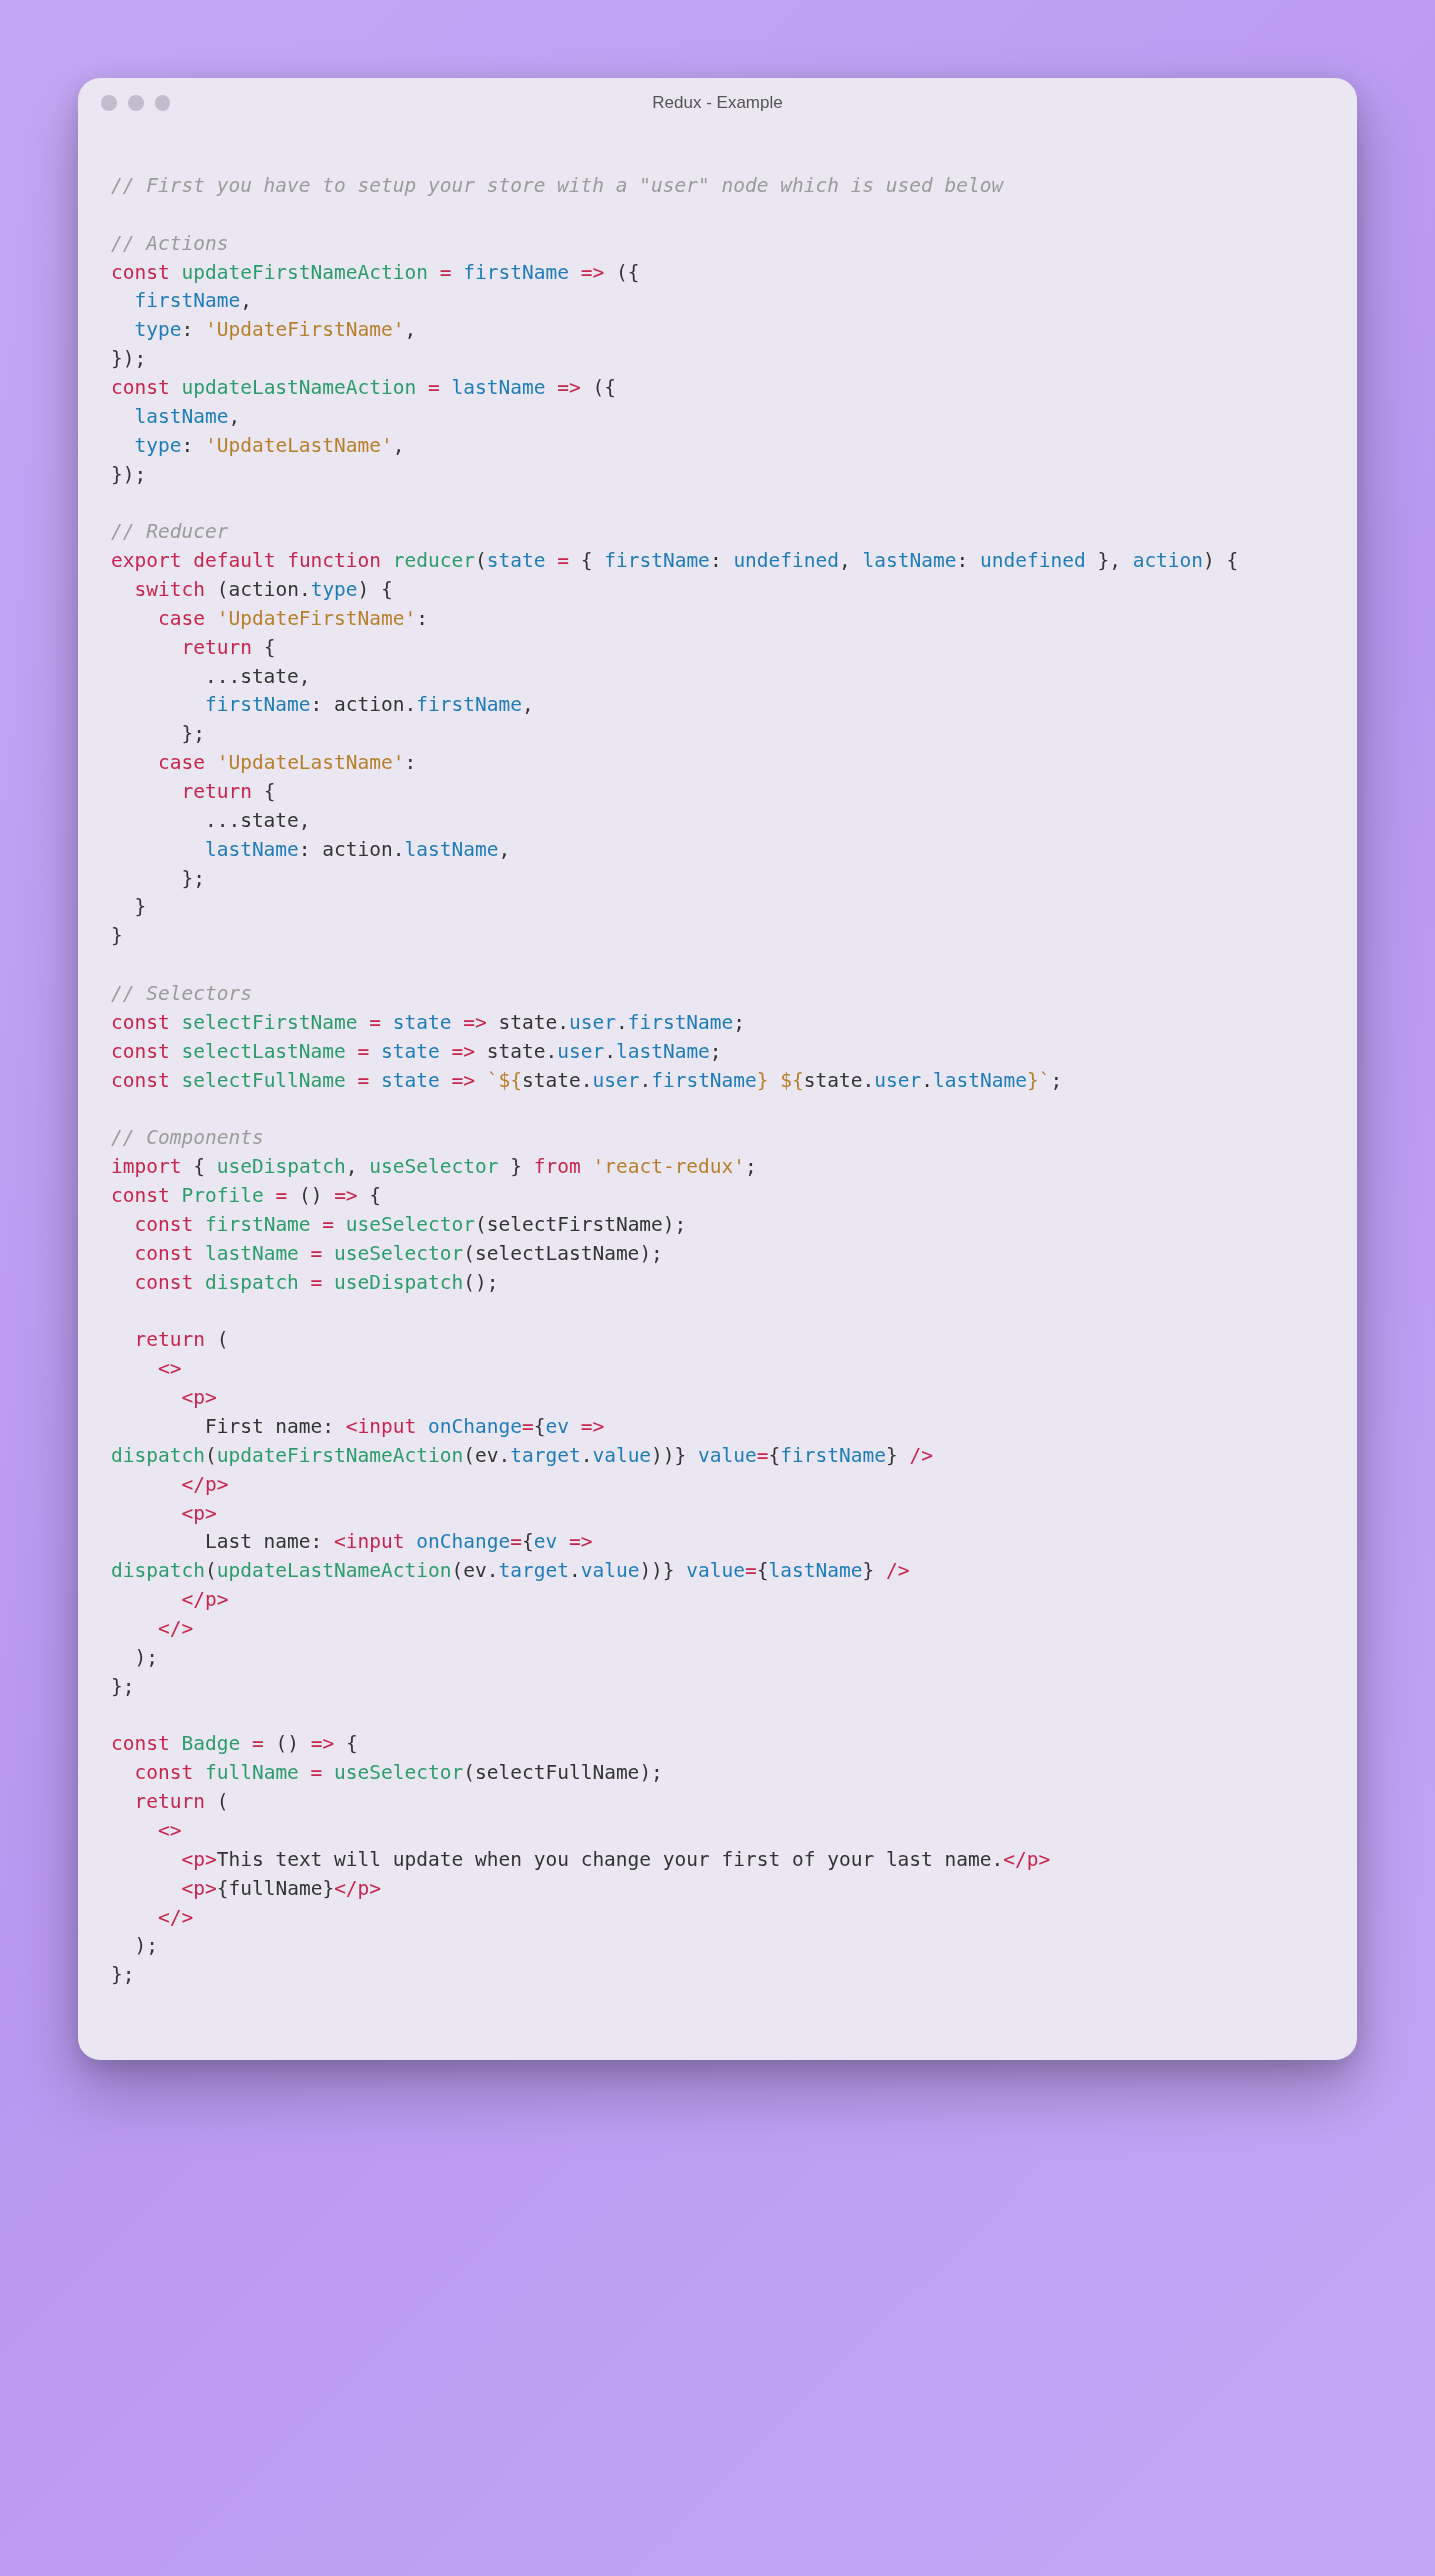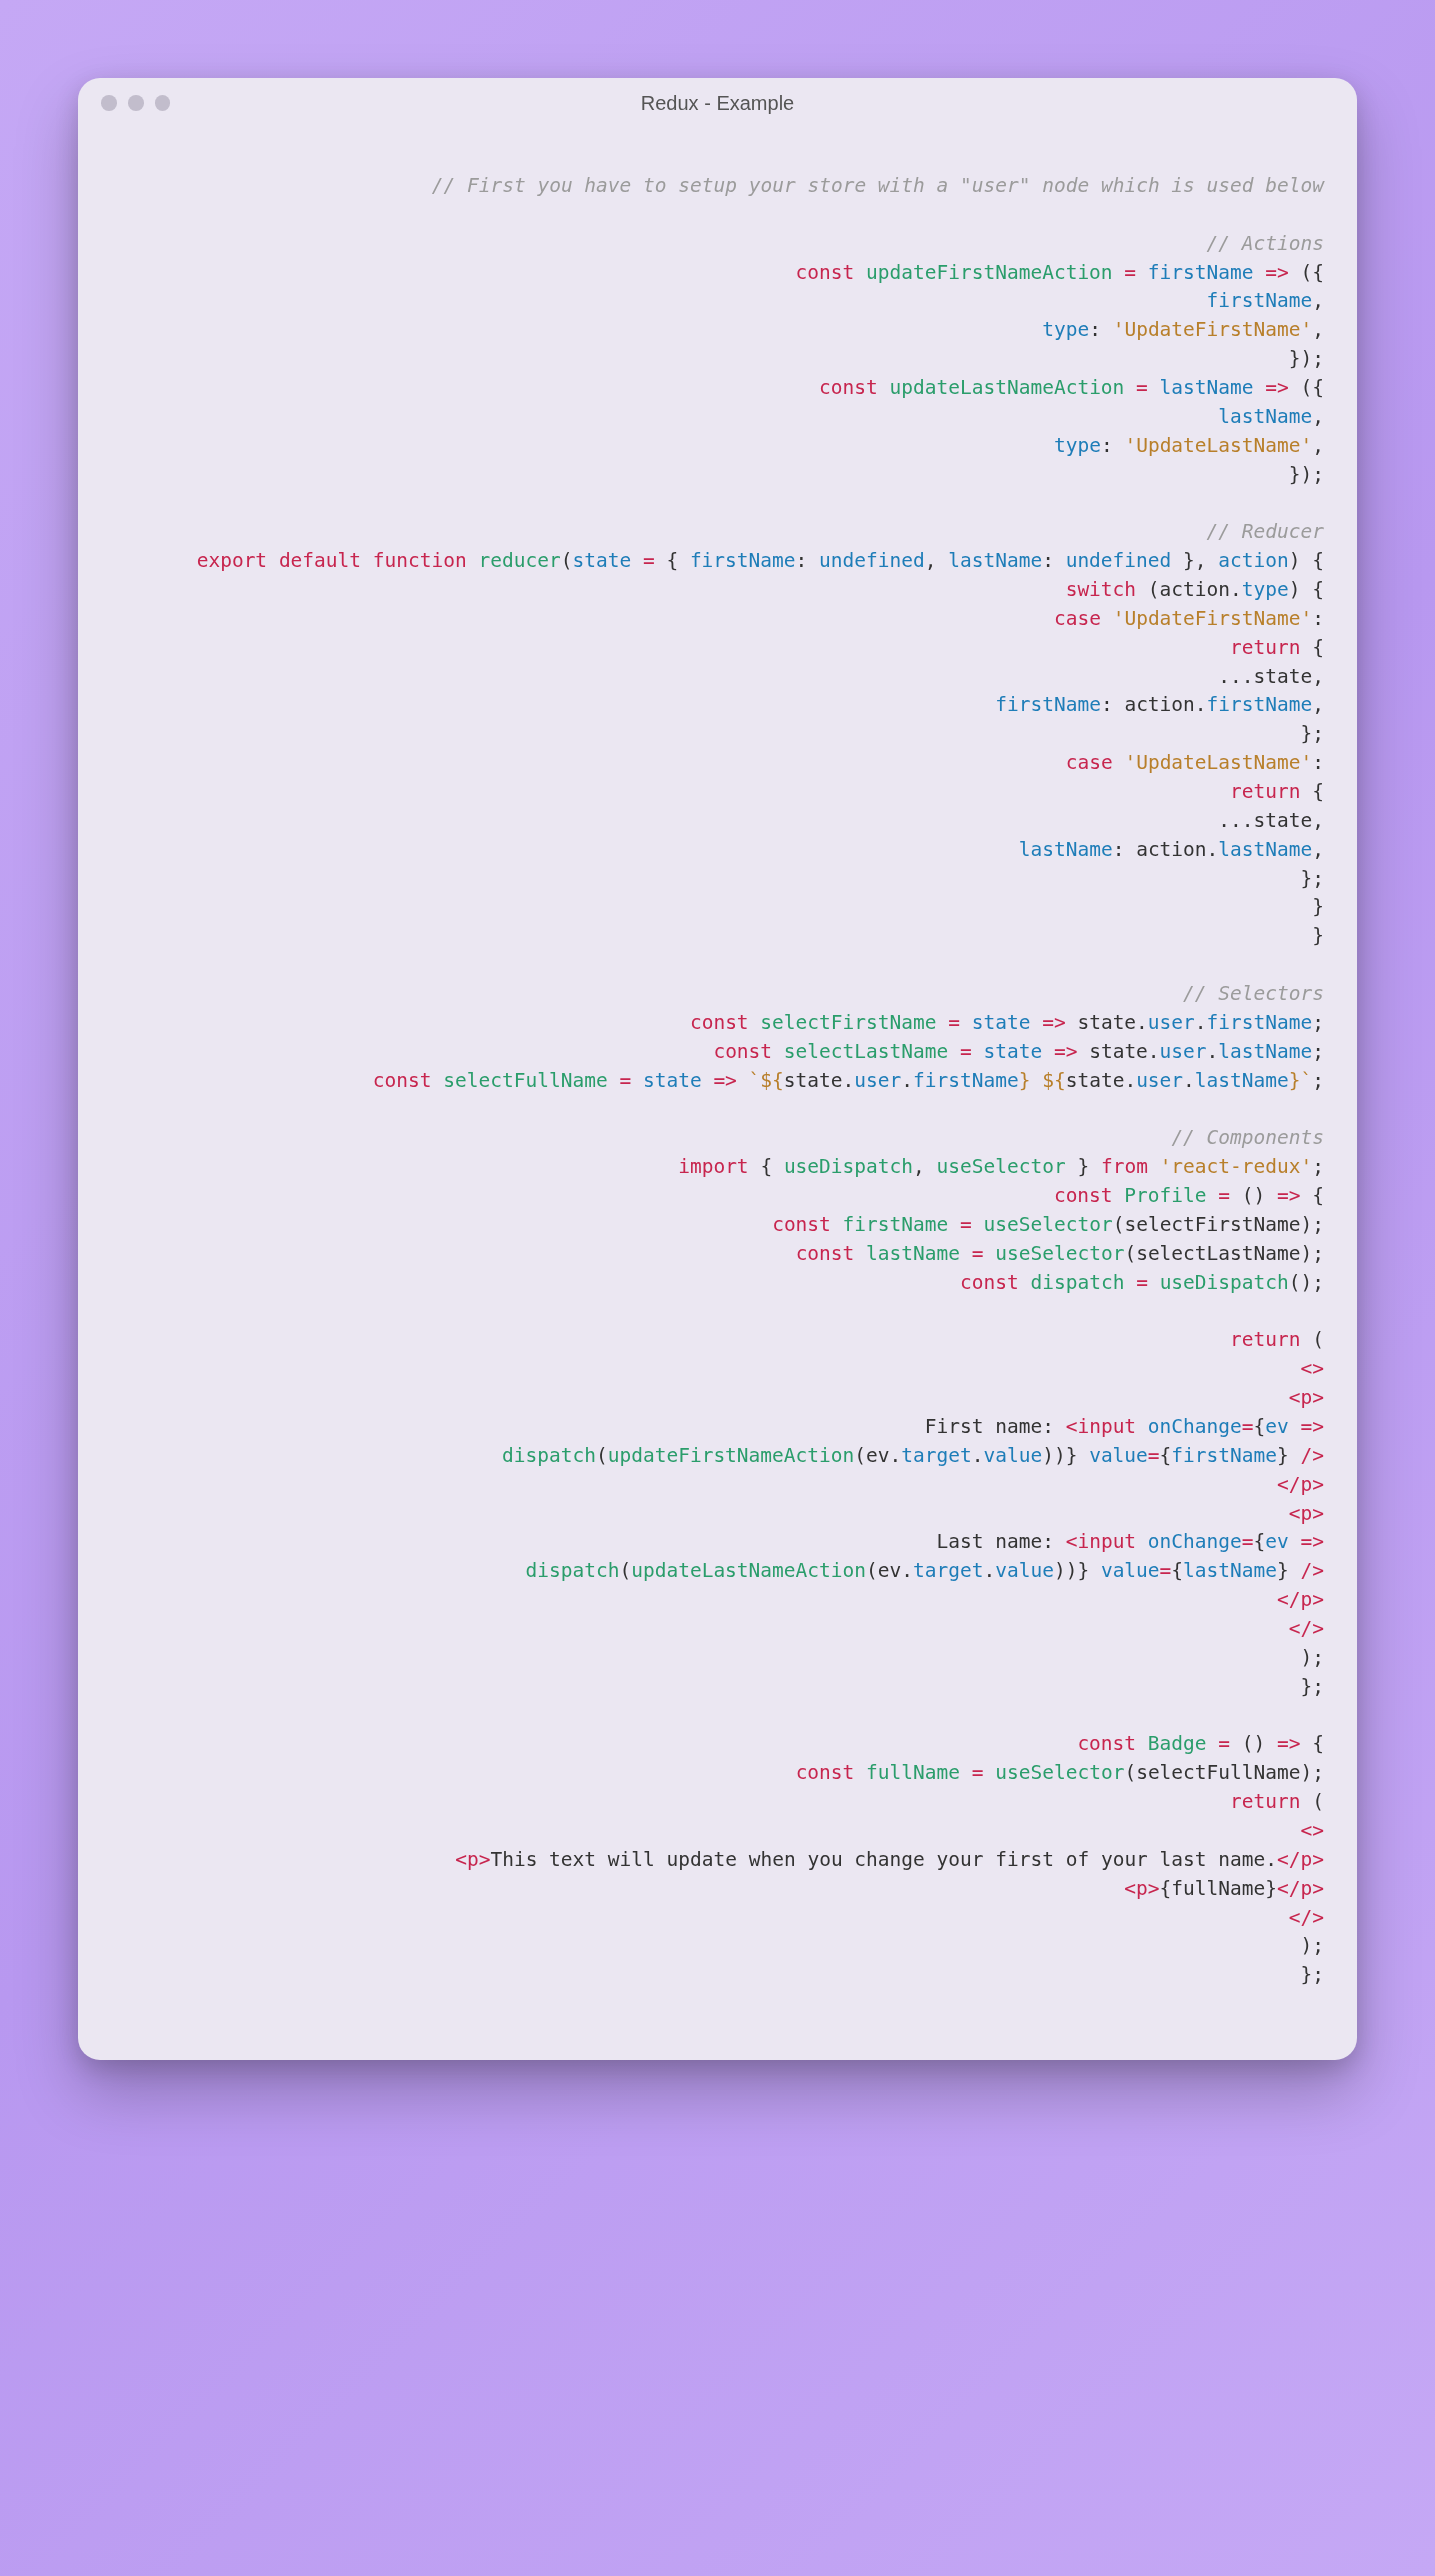--- a/index.html
+++ b/index.html
@@ -35,35 +35,34 @@
   .dot {
     width: 15.6px;
     height: 15.6px;
     border-radius: 50%;
     background: #c2bdcc;
   }
   .title {
     flex: 1;
     text-align: center;
     font-family: -apple-system, BlinkMacSystemFont, "Segoe UI", sans-serif;
-    font-size: 20px;
+    font-size: 17px;
     color: #555;
     font-weight: 400;
   }
   .code-area {
     padding: 44px 33px 70px 33px;
   }
   pre {
     font-family: ui-monospace, SFMono-Regular, "SF Mono", Menlo, Monaco, Consolas, monospace;
     font-size: 19.5px;
     line-height: 1.48;
     white-space: pre-wrap;
     word-break: break-word;
     color: #333;
-    text-align: right;
   }
   .c-comment  { color: #9b9b9b; font-style: italic; }
   .c-kw       { color: #c7254e; }
   .c-decl     { color: #2a9d6b; }
   .c-fnname   { color: #2a9d6b; }
   .c-prop     { color: #1e7db8; }
   .c-str      { color: #b87f2a; }
   .c-const    { color: #1e7db8; }
   .c-op       { color: #c7254e; }
   .c-punc     { color: #333; }

